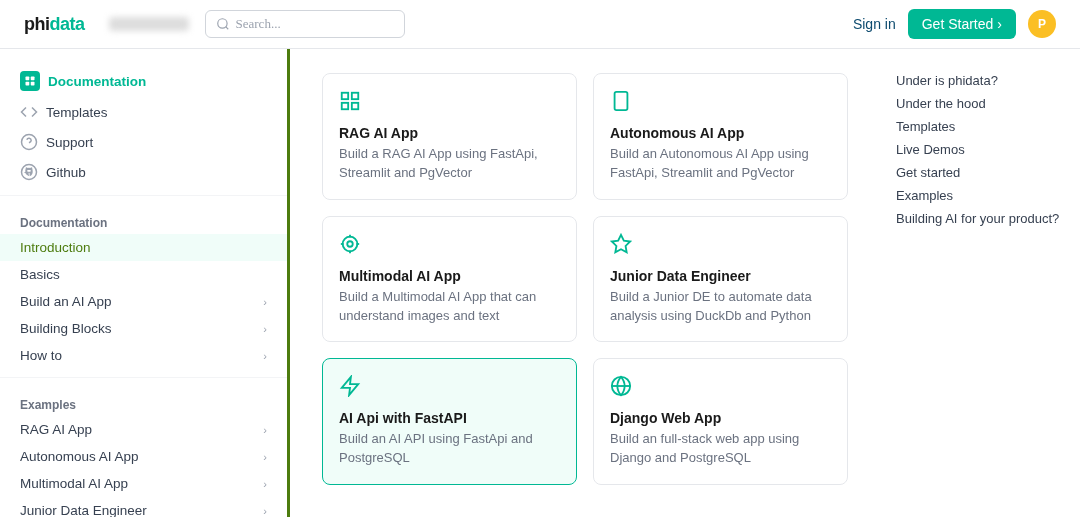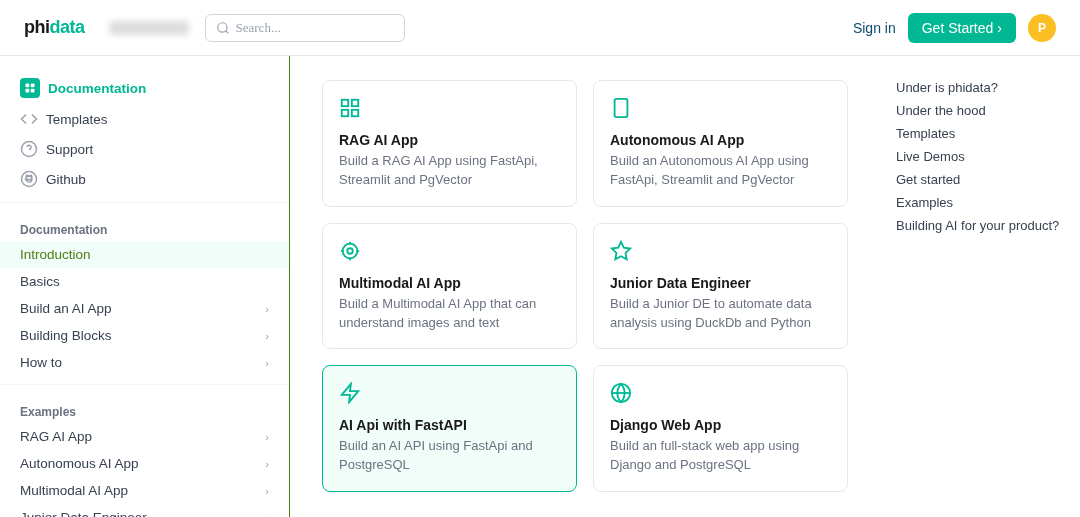--- a/index.html
+++ b/index.html
@@ -1,40 +1,40 @@
 <!DOCTYPE html>
 <html><head>
   <meta charset="utf-8">
   <style>
     * { box-sizing: border-box; margin: 0; padding: 0; }
     body { font-family: -apple-system, BlinkMacSystemFont, 'Segoe UI', sans-serif; font-size: 14px; color: #333; background: #fff; display: flex; flex-direction: column; height: 517px; overflow: hidden; }
 
     
     .topnav {
-      display: flex; align-items: center; padding: 0 24px; height: 56px; border-bottom: 1px solid #e5e7eb; flex-shrink: 0; gap: 16px;
+      display: flex; align-items: center; padding: 0 24px; height: 49px; border-bottom: 1px solid #e5e7eb; flex-shrink: 0; gap: 16px;
     }
     .logo { font-size: 18px; font-weight: 700; color: #1a1a1a; letter-spacing: -0.5px; margin-right: 8px; }
     .logo span { color: #00b894; }
     .nav-blurred { width: 80px; height: 14px; background: #ddd; border-radius: 4px; filter: blur(3px); }
     .search-box {
       display: flex; align-items: center; border: 1px solid #d1d5db; border-radius: 6px; padding: 5px 10px; gap: 6px; width: 200px; color: #9ca3af; font-size: 13px;
     }
     .topnav-right { margin-left: auto; display: flex; align-items: center; gap: 12px; }
     .sign-in-btn { background: none; border: none; cursor: pointer; font-size: 14px; color: #0c4a6e; }
     .get-started-btn {
       background: #00b894; color: #fff; border: none; border-radius: 6px; padding: 7px 14px; font-size: 14px; cursor: pointer; display: flex; align-items: center; gap: 4px;
     }
     .avatar-circle { width: 28px; height: 28px; border-radius: 50%; background: #fbbf24; display: flex; align-items: center; justify-content: center; font-size: 12px; color: #fff; font-weight: 600; }
 
     
     .body-layout { display: flex; flex: 1; overflow: hidden; }
 
     
     .sidebar {
-      width: 290px; flex-shrink: 0; border-right: 1px solid #4d7c0f; overflow-y: auto; padding: 16px 0;
+      width: 290px; flex-shrink: 0; border-right: 3px solid #4d7c0f; overflow-y: auto; padding: 16px 0;
     }
     .sidebar-item {
       display: flex; align-items: center; gap: 8px; padding: 6px 20px; cursor: pointer; font-size: 13.5px; color: #374151;
     }
     .sidebar-item.active { color: #00b894; background: #f0fdf9; }
     .sidebar-item .icon-box {
       width: 20px; height: 20px; border-radius: 4px; background: #00b894; display: flex; align-items: center; justify-content: center; flex-shrink: 0;
     }
     .sidebar-section-label { font-size: 12px; font-weight: 600; color: #6b7280; padding: 12px 20px 4px; text-transform: none; }
     .sidebar-item .chevron { margin-left: auto; color: #9ca3af; font-size: 11px; }

